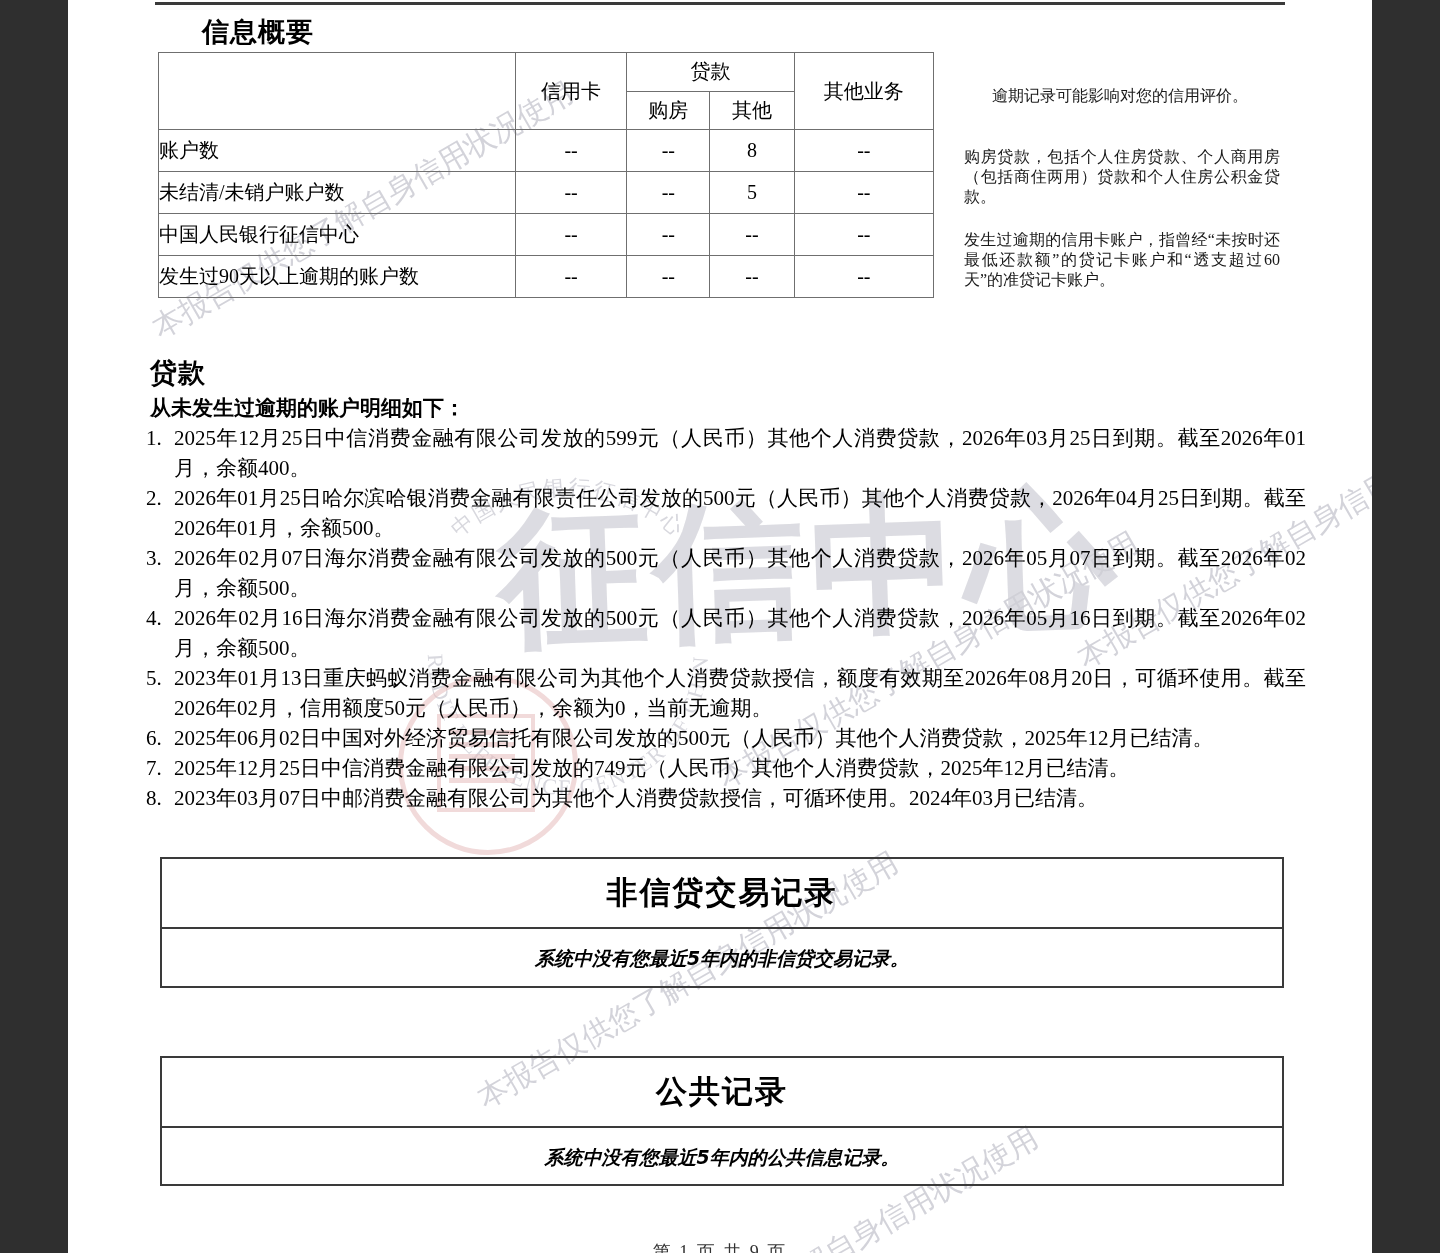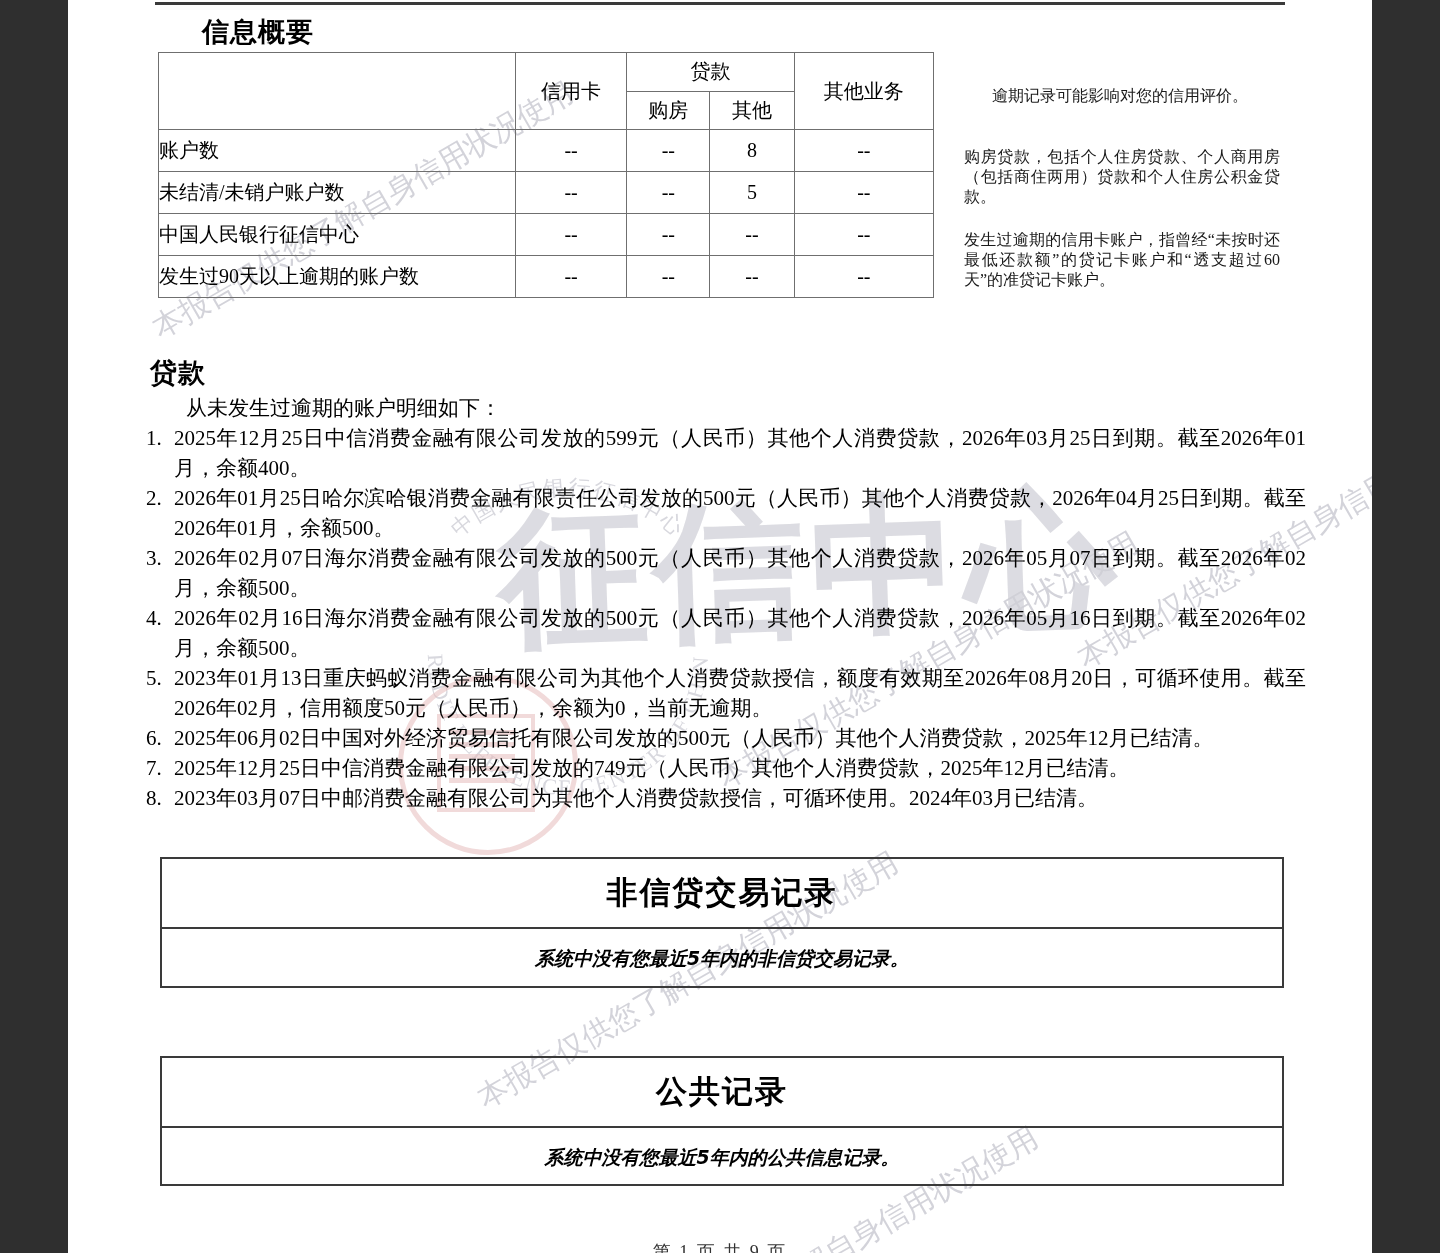--- a/index.html
+++ b/index.html
@@ -114,22 +114,22 @@
   }
 
   .sec-title {
     position: absolute;
     font-family: "DejaVu Sans", sans-serif;
     font-weight: 700;
     color: #000;
   }
   #title-summary { left: 90px; top: 14px; font-size: 27px; letter-spacing: 1px; margin-left: 44px; }
   #title-loan    { left: 82px; top: 355px; font-size: 27px; letter-spacing: 1px; }
-  #subtitle-loan { left: 82px; top: 394px; font-size: 21px; font-weight: 400;
-                   font-family: "DejaVu Sans", sans-serif; margin-left: 36px; }
+  #subtitle-loan { left: 82px; top: 394px; font-size: 21px; font-weight: 700;
+                   font-family: "DejaVu Sans", sans-serif; }
 
   
   #summary-table {
     position: absolute;
     left: 90px;
     top: 52px;
     width: 776px;
     border-collapse: collapse;
     font-family: "Liberation Serif", serif;
     font-size: 20px;

